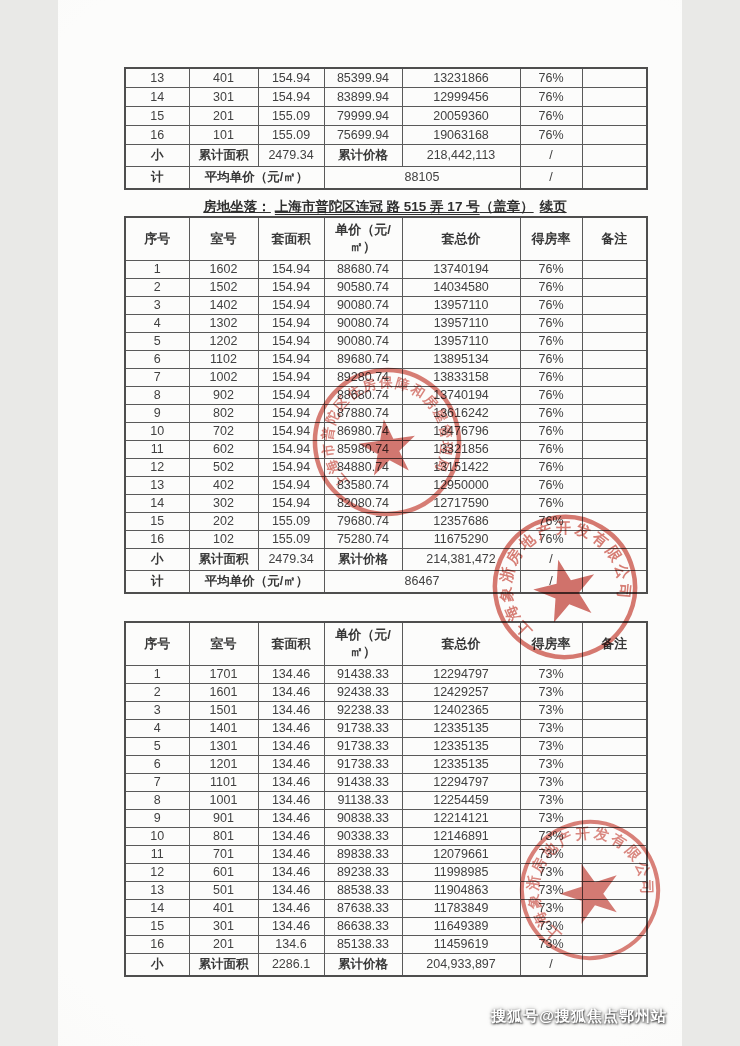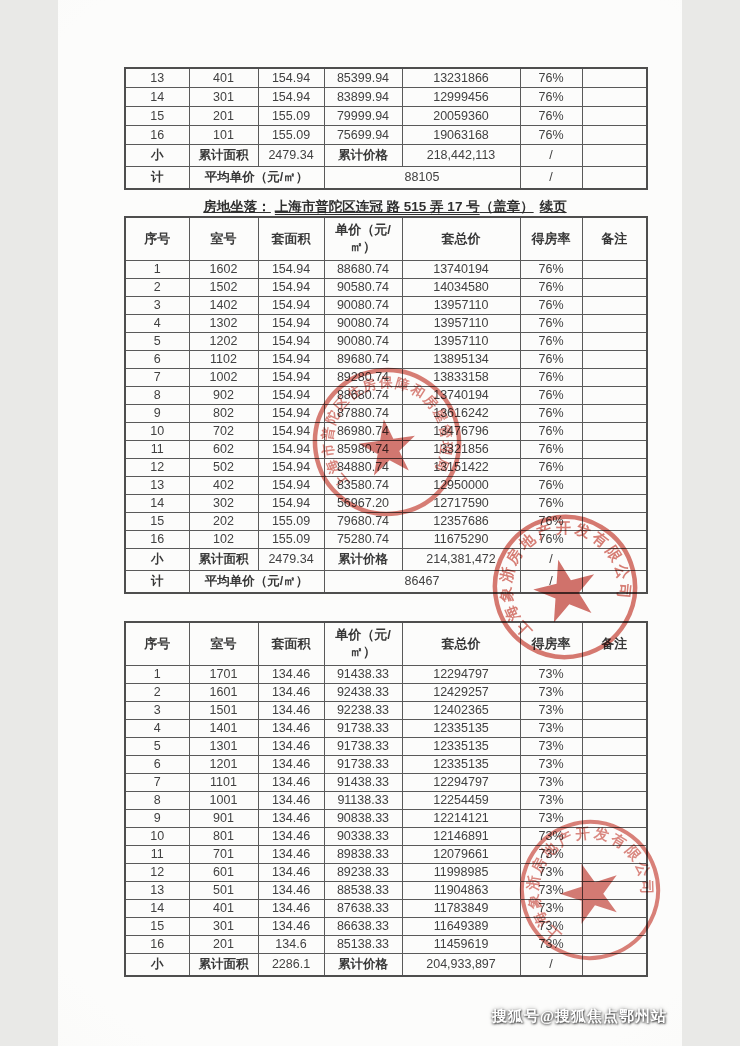--- a/index.html
+++ b/index.html
@@ -47,21 +47,20 @@
   .tbl-title .lab{margin-right:4px;}
   .tbl-title .addr{text-decoration:underline;text-underline-offset:3px;}
   .tbl-title .suffix{margin-left:6px;}
   .stamp{position:absolute;mix-blend-mode:multiply;pointer-events:none;}
   .noise-dot{position:absolute;border-radius:50%;background:rgba(140,125,120,.30);}
   .watermark{
     position:absolute;right:15px;top:1007px;
     font-size:15px;font-weight:700;color:#ffffff;letter-spacing:1px;
     text-shadow:1px 1px 2px rgba(0,0,0,.65), 0 0 4px rgba(0,0,0,.35), -1px 1px 2px rgba(0,0,0,.3);
     white-space:nowrap;
-    font-family:Liberation Serif, serif;
   }
 </style>
 </head>
 <body>
 
 <div class="page">
 
   <table class="tbl t-prev" style="top:67px;">
     <colgroup>
       <col style="width:64px">
@@ -272,21 +271,21 @@
         <td>154.94</td>
         <td>83580.74</td>
         <td>12950000</td>
         <td>76%</td>
         <td></td>
       </tr>
         <tr>
         <td>14</td>
         <td>302</td>
         <td>154.94</td>
-        <td>56967.20</td>
+        <td>82080.74</td>
         <td>12717590</td>
         <td>76%</td>
         <td></td>
       </tr>
         <tr>
         <td>15</td>
         <td>202</td>
         <td>155.09</td>
         <td>79680.74</td>
         <td>12357686</td>

